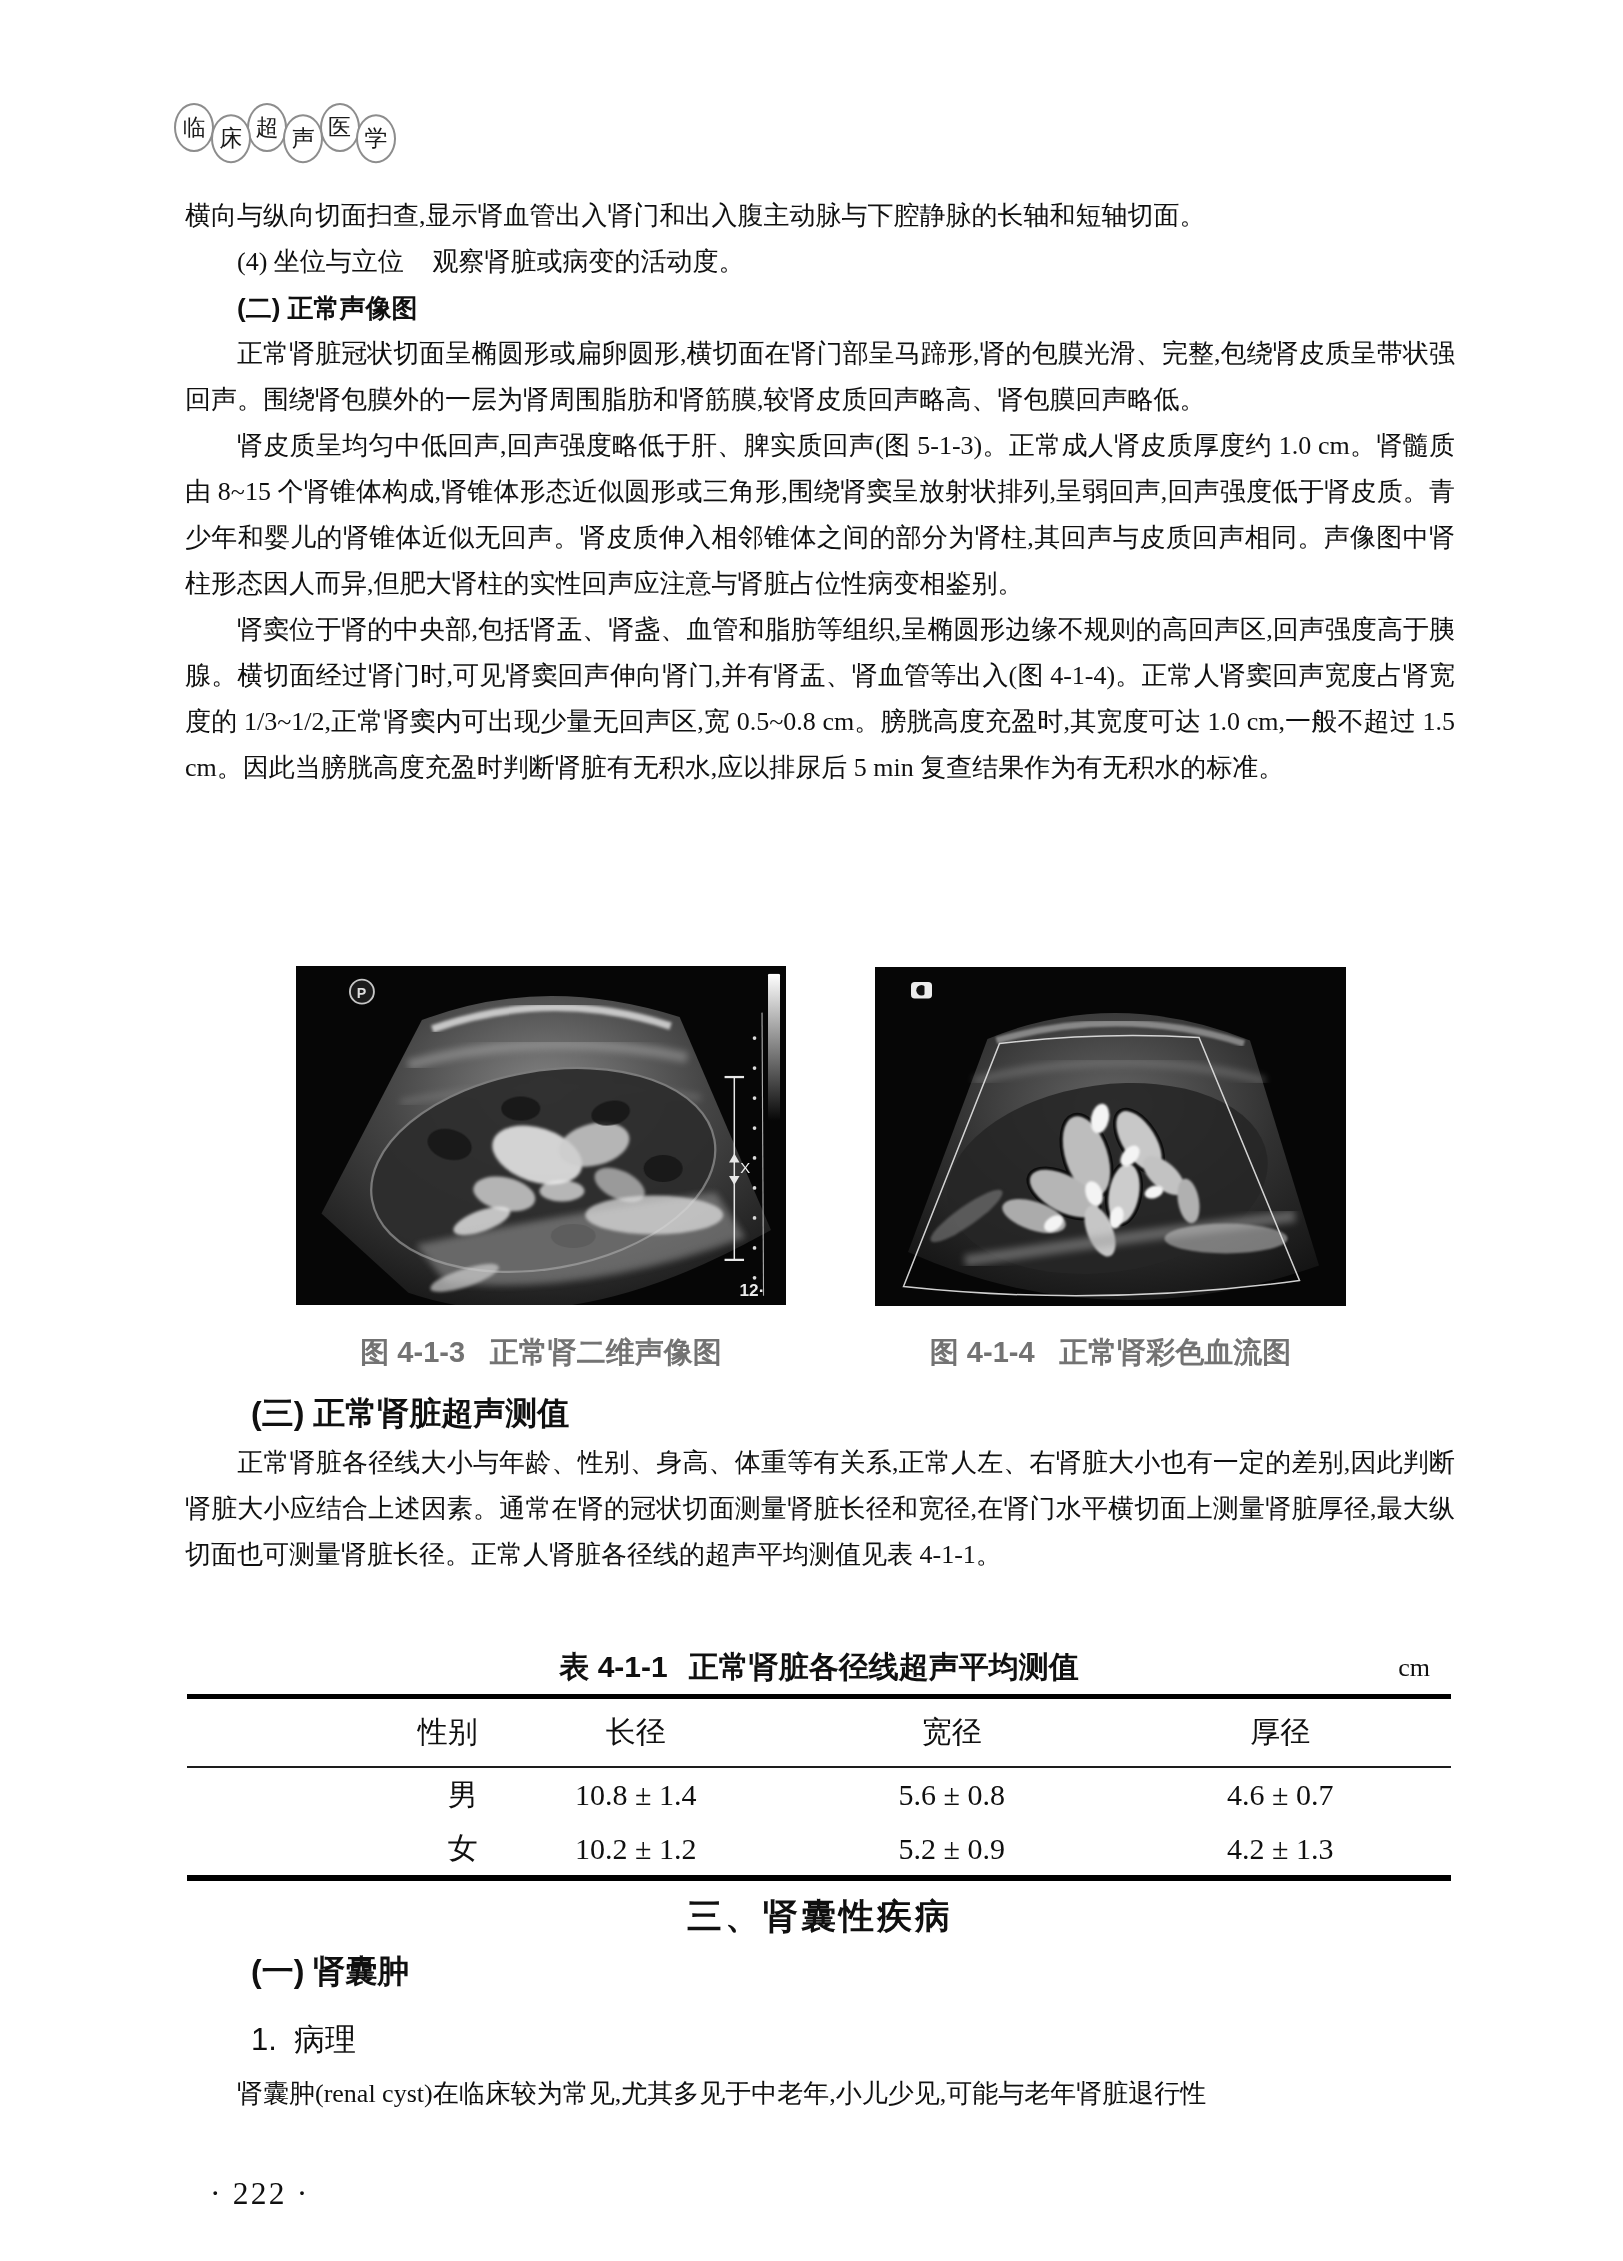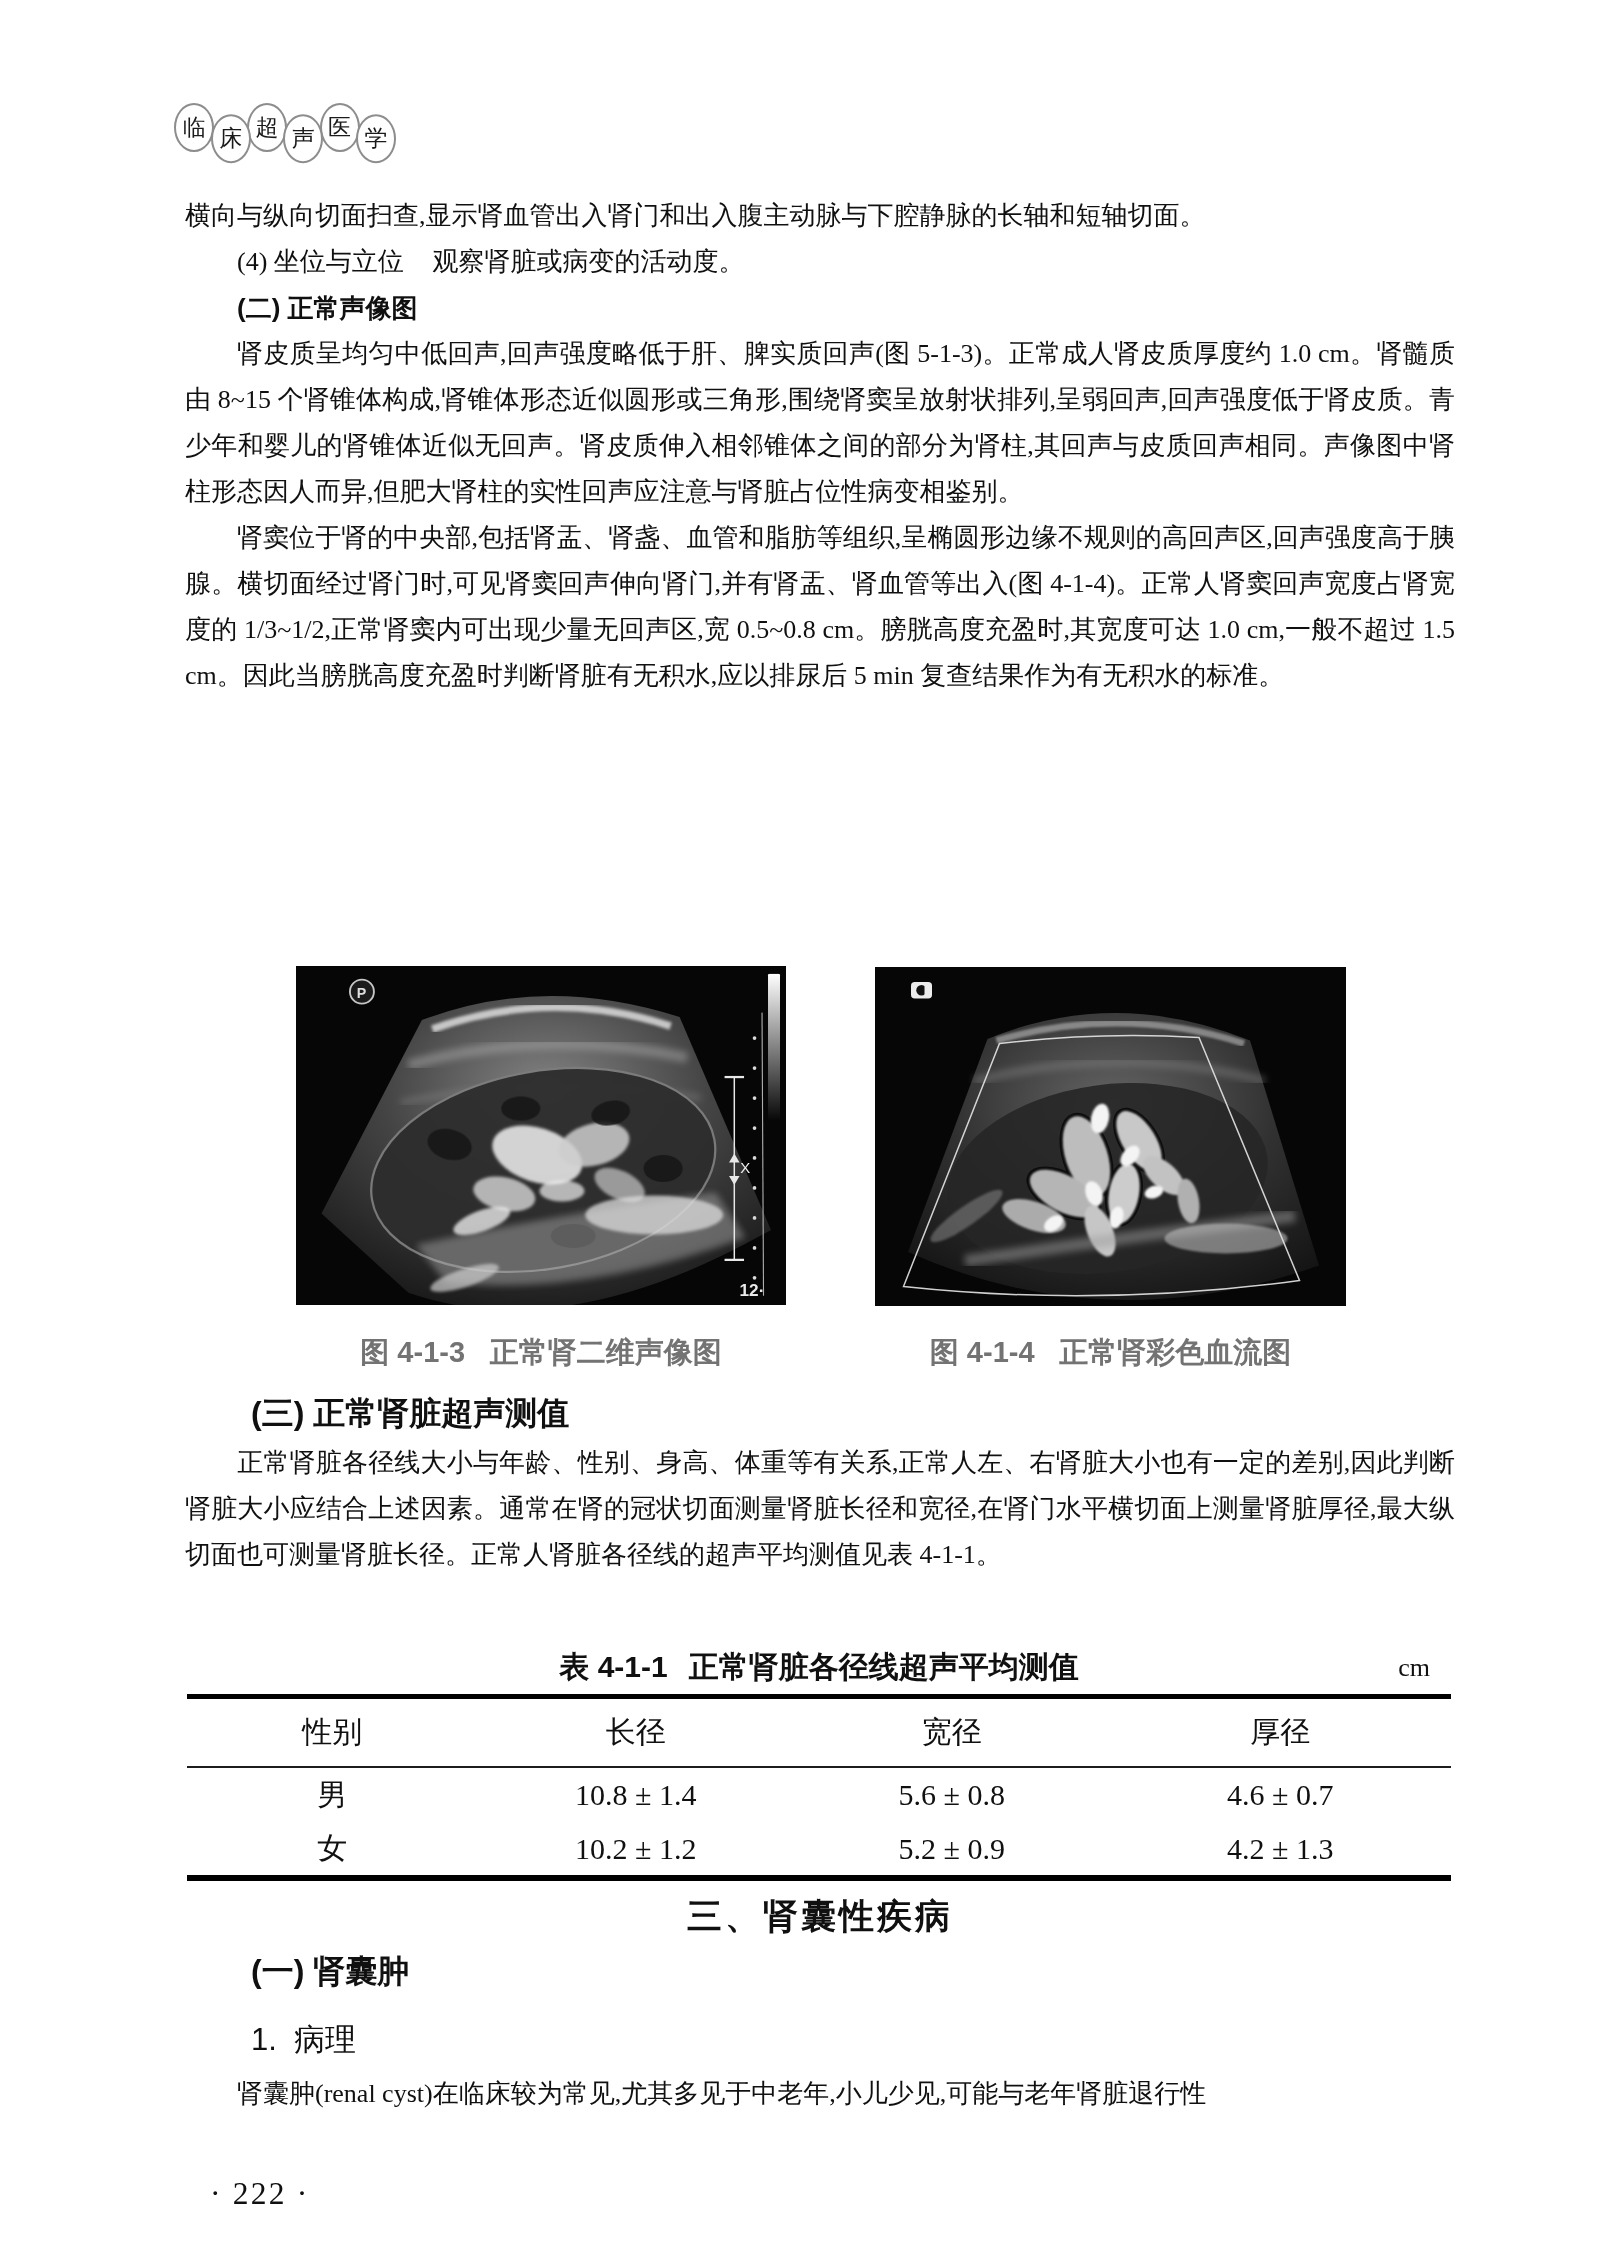--- a/index.html
+++ b/index.html
@@ -60,21 +60,21 @@
     position:absolute;right:21px;top:6px;
     font-family:"Liberation Serif","DejaVu Serif",serif;
     font-weight:normal;font-size:26px;
   }
   .tbl{margin-top:7.5px;border-top:5.2px solid #000;border-bottom:6px solid #000;}
   .trow{display:flex;align-items:center;font-size:30px;}
   .trow.head{height:67px;border-bottom:2.2px solid #1d1d1d;}
   .trow.r1{height:55px;}
   .trow.r2{height:52px;}
   .tc{text-align:center;}
-  .tc.c0{width:23%;}
+  .tc.c0{width:23%;text-align:right;}
   .tc.c1{width:25%;}
   .tc.c2{width:25%;}
   .tc.c3{width:27%;}
 
   .bigcenter{
     left:185px;top:1893px;width:1270px;text-align:center;
     font-family:"Liberation Sans","DejaVu Sans",sans-serif;
     font-weight:bold;font-size:35px;letter-spacing:3px;
   }
   .sub1{left:251px;top:1950px;font-family:"Liberation Sans","DejaVu Sans",sans-serif;font-weight:bold;font-size:32px;}
@@ -104,20 +104,21 @@
     </div>
   <div class="logo-oval low">
       <span>学</span>
     </div>
 </div>
 
 <div class="abs bodytext">
   <p class="noind">横向与纵向切面扫查,显示肾血管出入肾门和出入腹主动脉与下腔静脉的长轴和短轴切面。</p>
   <p><span>(4) </span><span class="kai">坐位与立位</span><span class="gap-l">观察肾脏或病变的活动度。</span></p>
   <p class="sans">(二) 正常声像图</p>
+  <p>正常肾脏冠状切面呈椭圆形或扁卵圆形,横切面在肾门部呈马蹄形,肾的包膜光滑、完整,包绕肾皮质呈带状强回声。围绕肾包膜外的一层为肾周围脂肪和肾筋膜,较肾皮质回声略高、肾包膜回声略低。</p>
   <p>肾皮质呈均匀中低回声,回声强度略低于肝、脾实质回声(图 5-1-3)。正常成人肾皮质厚度约 1.0 cm。肾髓质由 8~15 个肾锥体构成,肾锥体形态近似圆形或三角形,围绕肾窦呈放射状排列,呈弱回声,回声强度低于肾皮质。青少年和婴儿的肾锥体近似无回声。肾皮质伸入相邻锥体之间的部分为肾柱,其回声与皮质回声相同。声像图中肾柱形态因人而异,但肥大肾柱的实性回声应注意与肾脏占位性病变相鉴别。</p>
   <p>肾窦位于肾的中央部,包括肾盂、肾盏、血管和脂肪等组织,呈椭圆形边缘不规则的高回声区,回声强度高于胰腺。横切面经过肾门时,可见肾窦回声伸向肾门,并有肾盂、肾血管等出入(图 4-1-4)。正常人肾窦回声宽度占肾宽度的 1/3~1/2,正常肾窦内可出现少量无回声区,宽 0.5~0.8 cm。膀胱高度充盈时,其宽度可达 1.0 cm,一般不超过 1.5 cm。因此当膀胱高度充盈时判断肾脏有无积水,应以排尿后 5 min 复查结果作为有无积水的标准。</p>
 </div>
 
 <div class="abs fig" style="left:296px;top:966px;width:490px;height:339px;">
   <svg width="490" height="339" viewBox="0 0 654 452">
     <defs>
       <radialGradient id="g1" cx="50%" cy="30%" r="80%">
         <stop offset="0%" stop-color="#8e8e8e"></stop>
           <stop offset="45%" stop-color="#4a4a4a"></stop>

